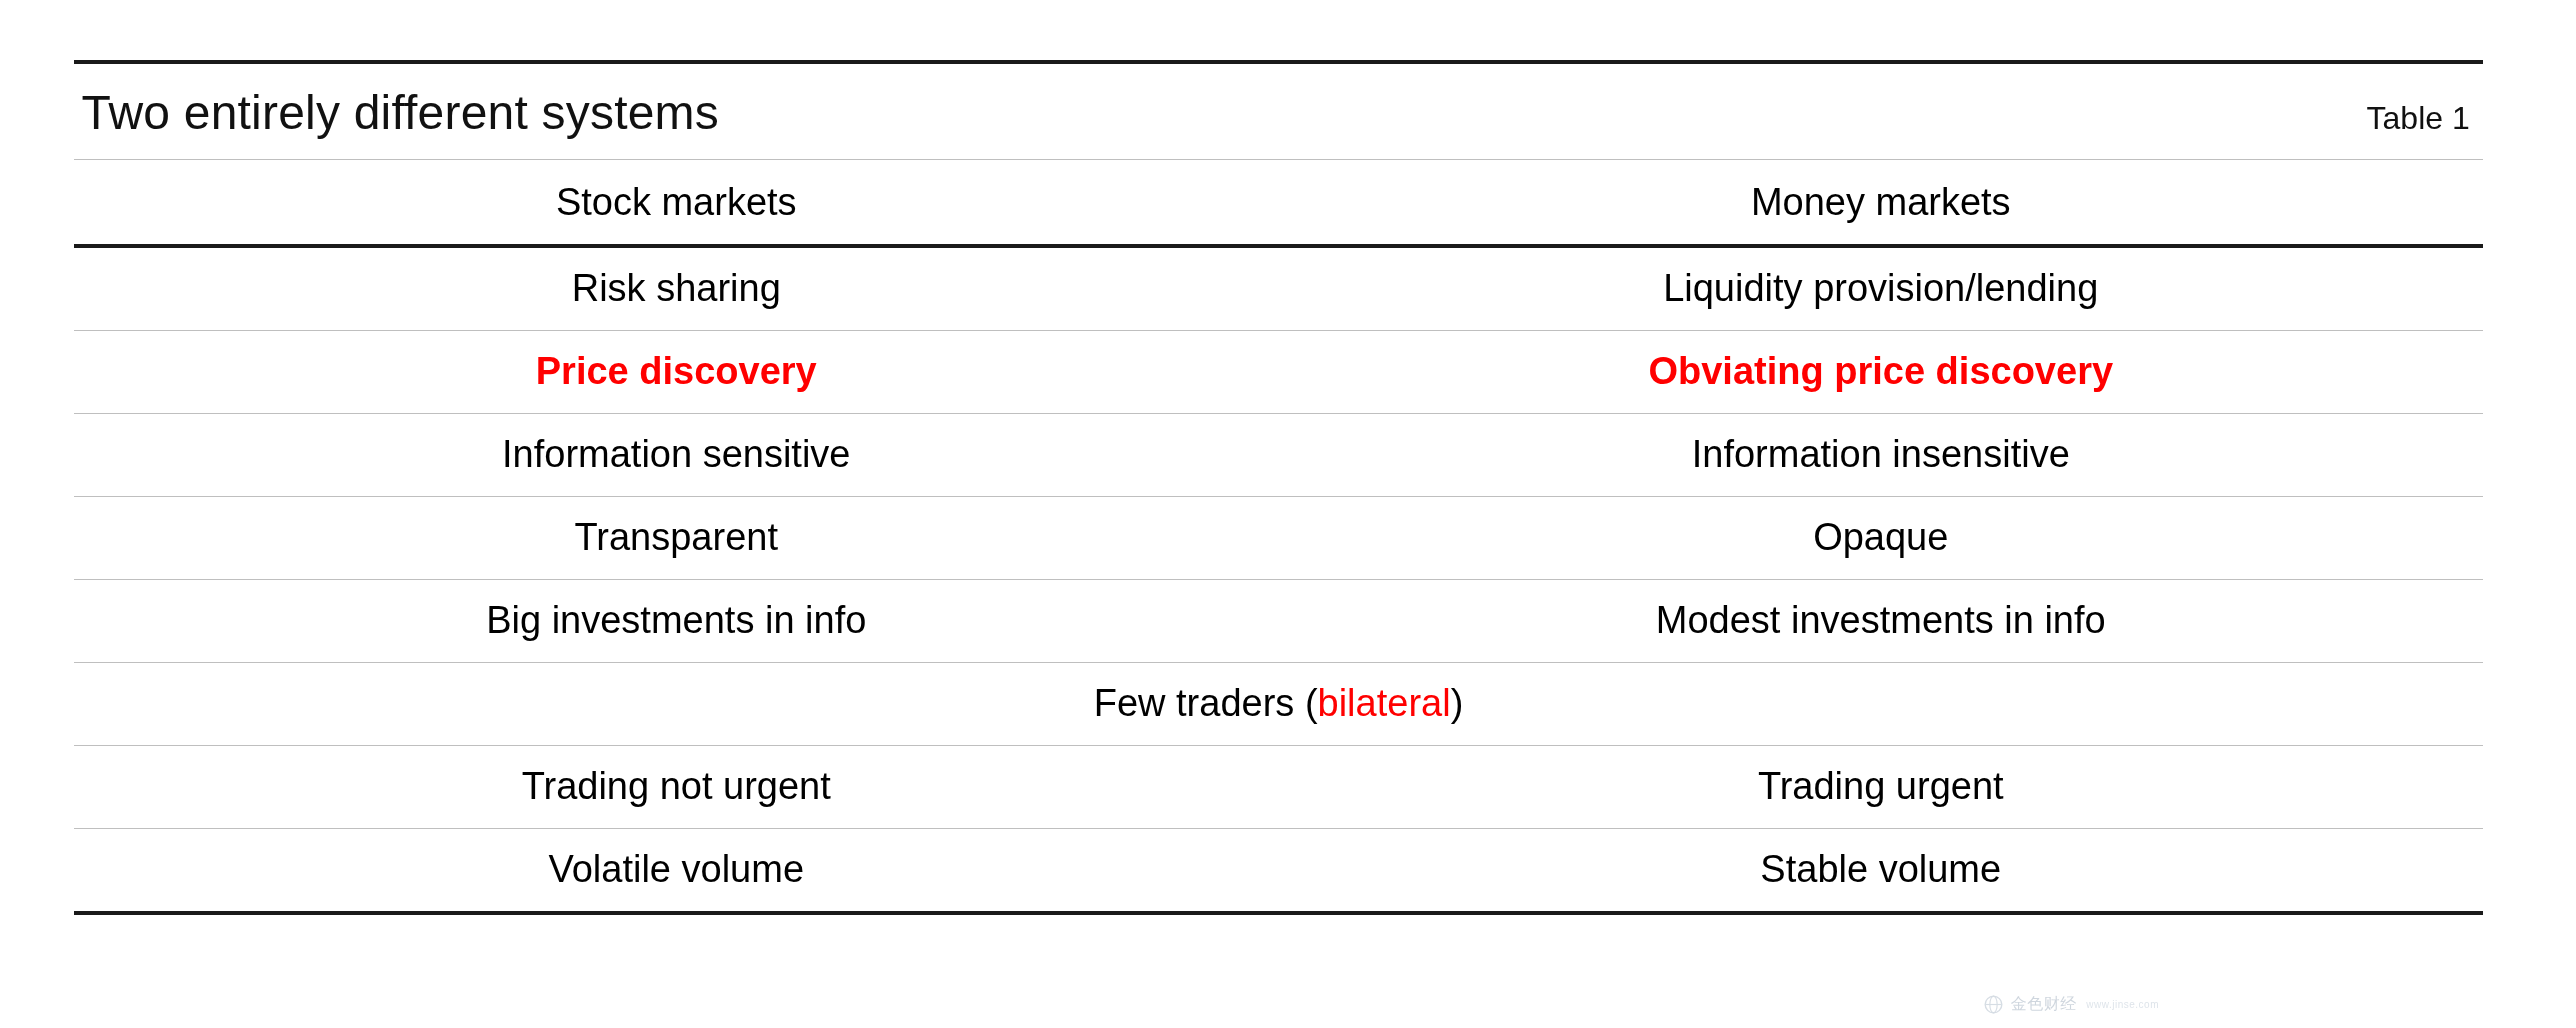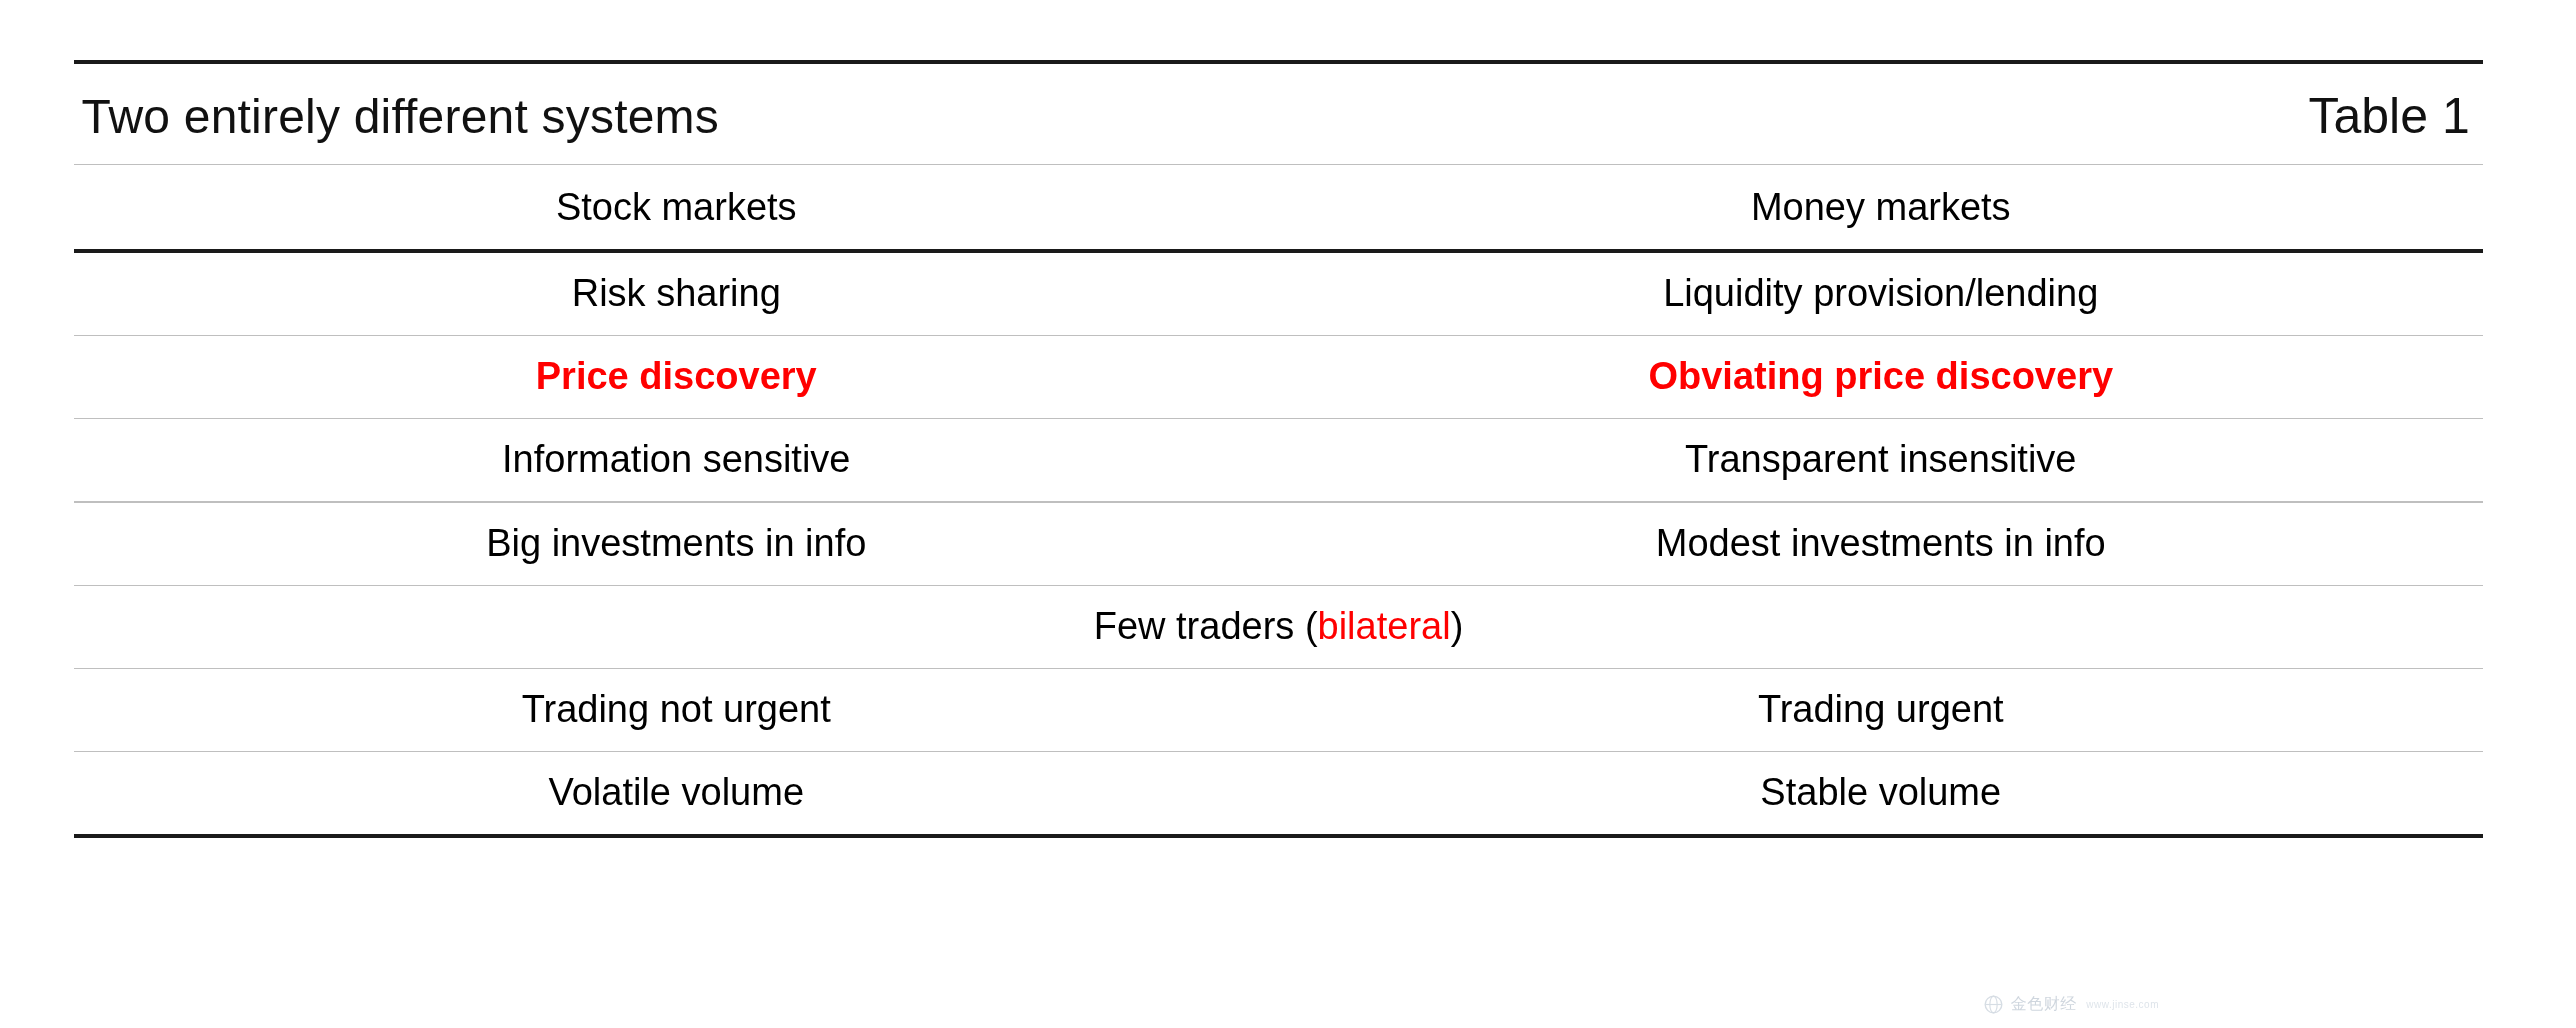--- a/index.html
+++ b/index.html
@@ -58,21 +58,21 @@
     padding: 23px 7.6px 19px 7.6px;
   }
   .table-title {
     font-size: 48px;
     font-weight: 400;
     letter-spacing: 0.2px;
     color: #111111;
     line-height: 1.1;
   }
   .table-number {
-    font-size: 50px;
+    font-size: 32px;
     font-weight: 400;
     color: #111111;
     padding-right: 5.7px;
   }
 
   .row {
     display: flex;
     width: 100%;
   }
   .cell {
@@ -154,24 +154,28 @@
     <div class="rule-thin"></div>
 
     <div class="row">
       <div class="cell emph">Price discovery</div>
       <div class="cell emph">Obviating price discovery</div>
     </div>
     <div class="rule-thin"></div>
 
     <div class="row">
       <div class="cell">Information sensitive</div>
-      <div class="cell">Transparent insensitive</div>
-    </div>
-    <div class="rule-thin"></div>
-
+      <div class="cell">Information insensitive</div>
+    </div>
+    <div class="rule-thin"></div>
+
+    <div class="row">
+      <div class="cell">Transparent</div>
+      <div class="cell">Opaque</div>
+    </div>
     <div class="rule-thin"></div>
 
     <div class="row">
       <div class="cell">Big investments in info</div>
       <div class="cell">Modest investments in info</div>
     </div>
     <div class="rule-thin"></div>
 
     <div class="row">
       <div class="cell"><span>Few traders (</span><span class="paren-red">bilateral</span><span>)</span></div>

